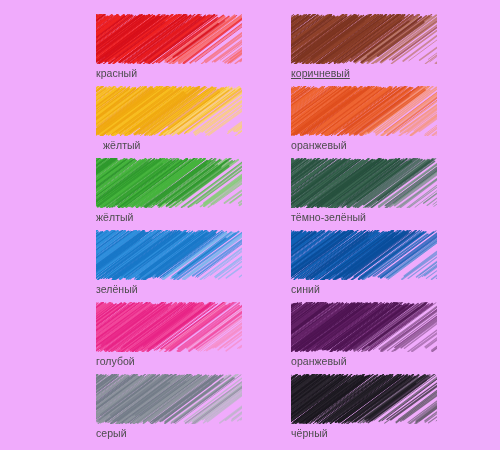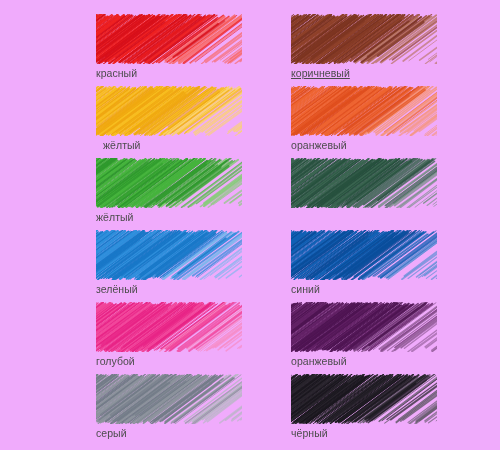--- a/index.html
+++ b/index.html
@@ -944,20 +944,21 @@
               <line x1="46.61" y1="46.24" x2="99.65" y2="6.95" stroke="#27513E" stroke-width="1.83" opacity="0.53"></line>
               <line x1="87.24" y1="42.01" x2="141.69" y2="1.68" stroke="#27513E" stroke-width="2.09" opacity="0.79"></line>
               <line x1="19.09" y1="49.98" x2="80.01" y2="4.86" stroke="#27513E" stroke-width="2.13" opacity="0.55"></line>
               <line x1="66.32" y1="42.99" x2="123.85" y2="0.38" stroke="#27513E" stroke-width="2.06" opacity="0.79"></line>
               <line x1="29.86" y1="44.18" x2="83.00" y2="4.82" stroke="#27513E" stroke-width="2.23" opacity="0.80"></line>
               <line x1="55.36" y1="46.28" x2="107.75" y2="7.48" stroke="#27513E" stroke-width="1.88" opacity="0.73"></line>
               <line x1="-3.04" y1="43.03" x2="53.25" y2="1.33" stroke="#27513E" stroke-width="2.16" opacity="0.70"></line>
             </g>
           </svg>
         </div>
+        <div class="swatch-label" style="color: rgb(76, 76, 76);">тёмно-зелёный</div>
       </div>
       <div class="swatch-cell">
         <div class="swatch-art">
           <svg viewBox="0 0 146 50" preserveAspectRatio="none">
             <g stroke-linecap="round">
               <line x1="-73.25" y1="49.45" x2="-8.35" y2="2.11" stroke="#2E8FDC" stroke-width="1.43" opacity="0.980"></line>
               <line x1="-68.57" y1="47.72" x2="-5.38" y2="0.32" stroke="#1878C8" stroke-width="1.82" opacity="0.980"></line>
               <line x1="-70.98" y1="49.96" x2="-4.99" y2="1.72" stroke="#1878C8" stroke-width="0.93" opacity="0.980"></line>
               <line x1="-66.69" y1="48.48" x2="-5.89" y2="2.83" stroke="#1878C8" stroke-width="2.08" opacity="0.980"></line>
               <line x1="-64.70" y1="47.19" x2="-1.90" y2="1.85" stroke="#1878C8" stroke-width="1.39" opacity="0.980"></line>

